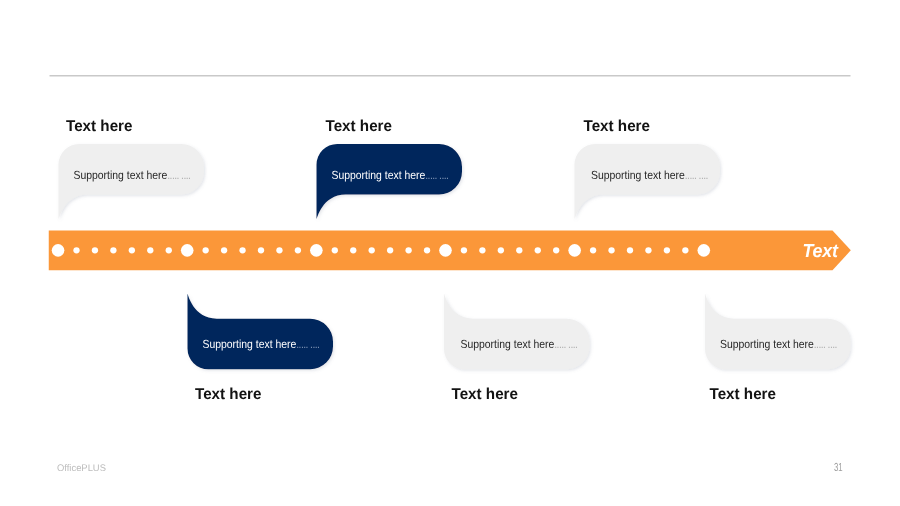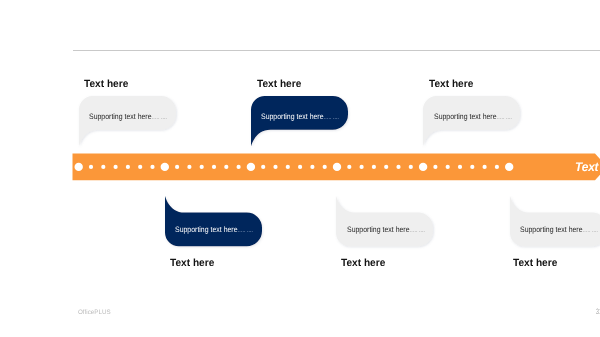--- a/index.html
+++ b/index.html
@@ -1,17 +1,17 @@
 <!DOCTYPE html>
 <html><head>
 <meta charset="utf-8">
 <style>
   html,body{margin:0;padding:0;}
   body{width:600px;height:337px;background:#fff;font-family:"Liberation Sans",sans-serif;overflow:hidden;-webkit-font-smoothing:antialiased;text-rendering:geometricPrecision;}
-  #slide{position:relative;width:532px;height:337px;background:#ffffff;margin-left:40px;}
+  #slide{position:relative;width:532px;height:337px;background:#ffffff;}
   .rule{position:absolute;left:32.8px;top:50.2px;width:534.5px;height:1.3px;background:#c9c9c9;}
   .heading{position:absolute;font-weight:bold;font-size:10.5px;line-height:12px;color:#131313;white-space:nowrap;transform:scaleX(.965);transform-origin:0 0;}
   .bubble{position:absolute;}
   .btext{position:absolute;font-size:7.9px;line-height:9px;white-space:nowrap;transform:scaleX(.88);transform-origin:0 0;}
   .btext .dots{letter-spacing:-.45px;}
   .btext.navy{color:#ffffff;}
   .btext.navy .dots{color:#7f95b6;}
   .btext.grey{color:#262626;}
   .btext.grey .dots{color:#afafaf;}
   .tlabel{position:absolute;font-size:12.5px;font-style:italic;font-weight:bold;color:#FFFFFF;letter-spacing:-.15px;transform:scaleX(.95);transform-origin:0 0;}

